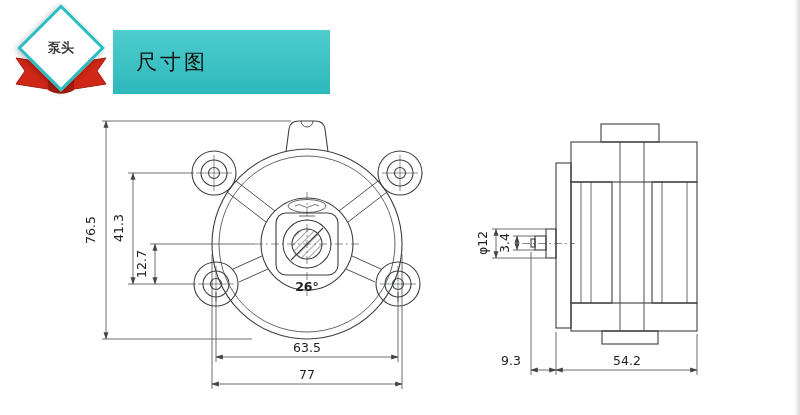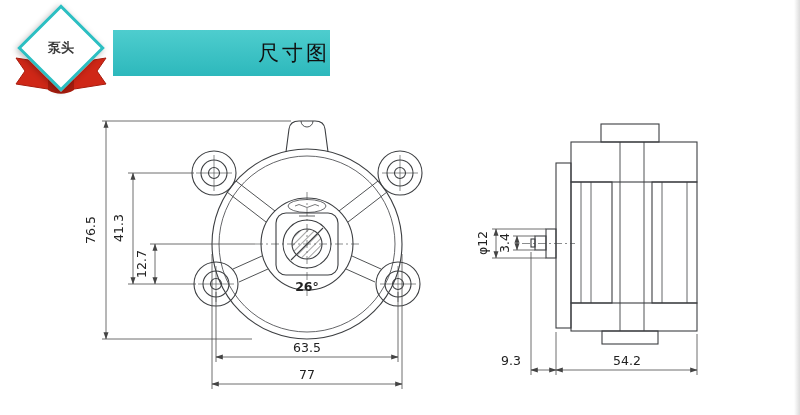--- a/index.html
+++ b/index.html
@@ -2,23 +2,23 @@
 <html><head>
 <meta charset="utf-8">
 <style>
   html,body{margin:0;padding:0;background:#fff;}
   .stage{
     position:relative;width:800px;height:415px;background:#ffffff;
     overflow:hidden;font-family:"DejaVu Sans","Liberation Sans",sans-serif;
   }
   
   .title-bar{
-    position:absolute;left:113px;top:30px;width:217px;height:46px;
+    position:absolute;left:113px;top:30px;width:217px;height:64px;
     background:linear-gradient(180deg,#4ecdce 0%,#2db8bc 100%);
-    display:flex;align-items:center;box-sizing:border-box;padding-left:23px;justify-content:flex-end;
+    display:flex;align-items:center;box-sizing:border-box;padding-left:23px;
   }
   .title-bar span{
     font-size:21px;color:#101010;letter-spacing:3px;font-weight:500;
   }
   
   .badge{position:absolute;left:4px;top:2px;width:112px;height:98px;}
   .badge .ribbon{position:absolute;left:0;top:0;}
   .diamond{
     position:absolute;left:26px;top:15px;width:56px;height:56px;
     background:#ffffff;border:3px solid #2cbfc2;transform:rotate(45deg);

